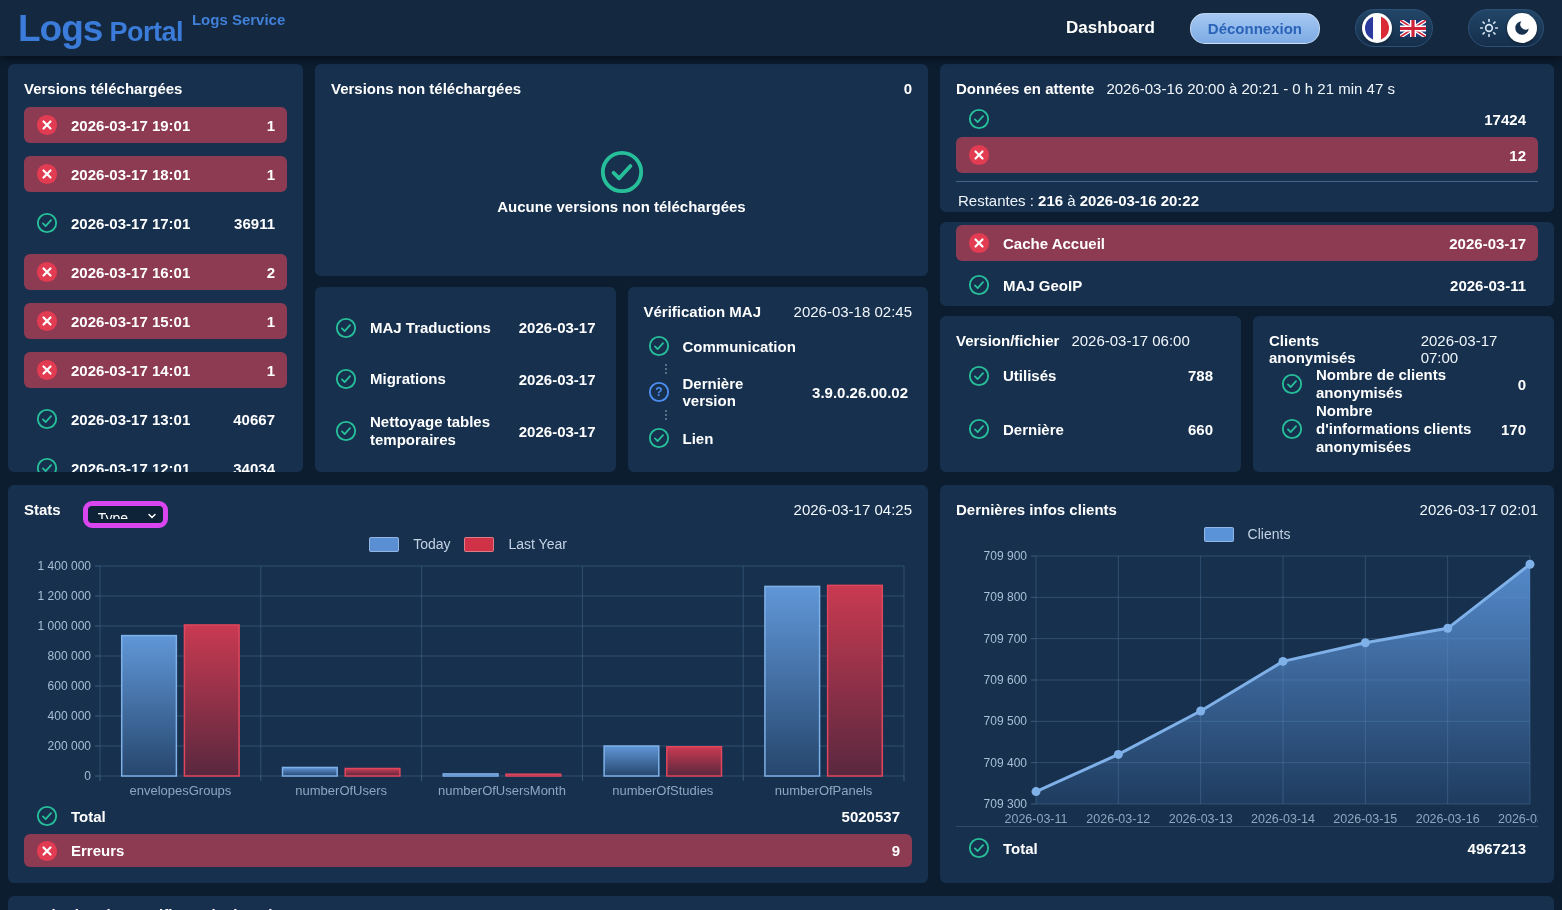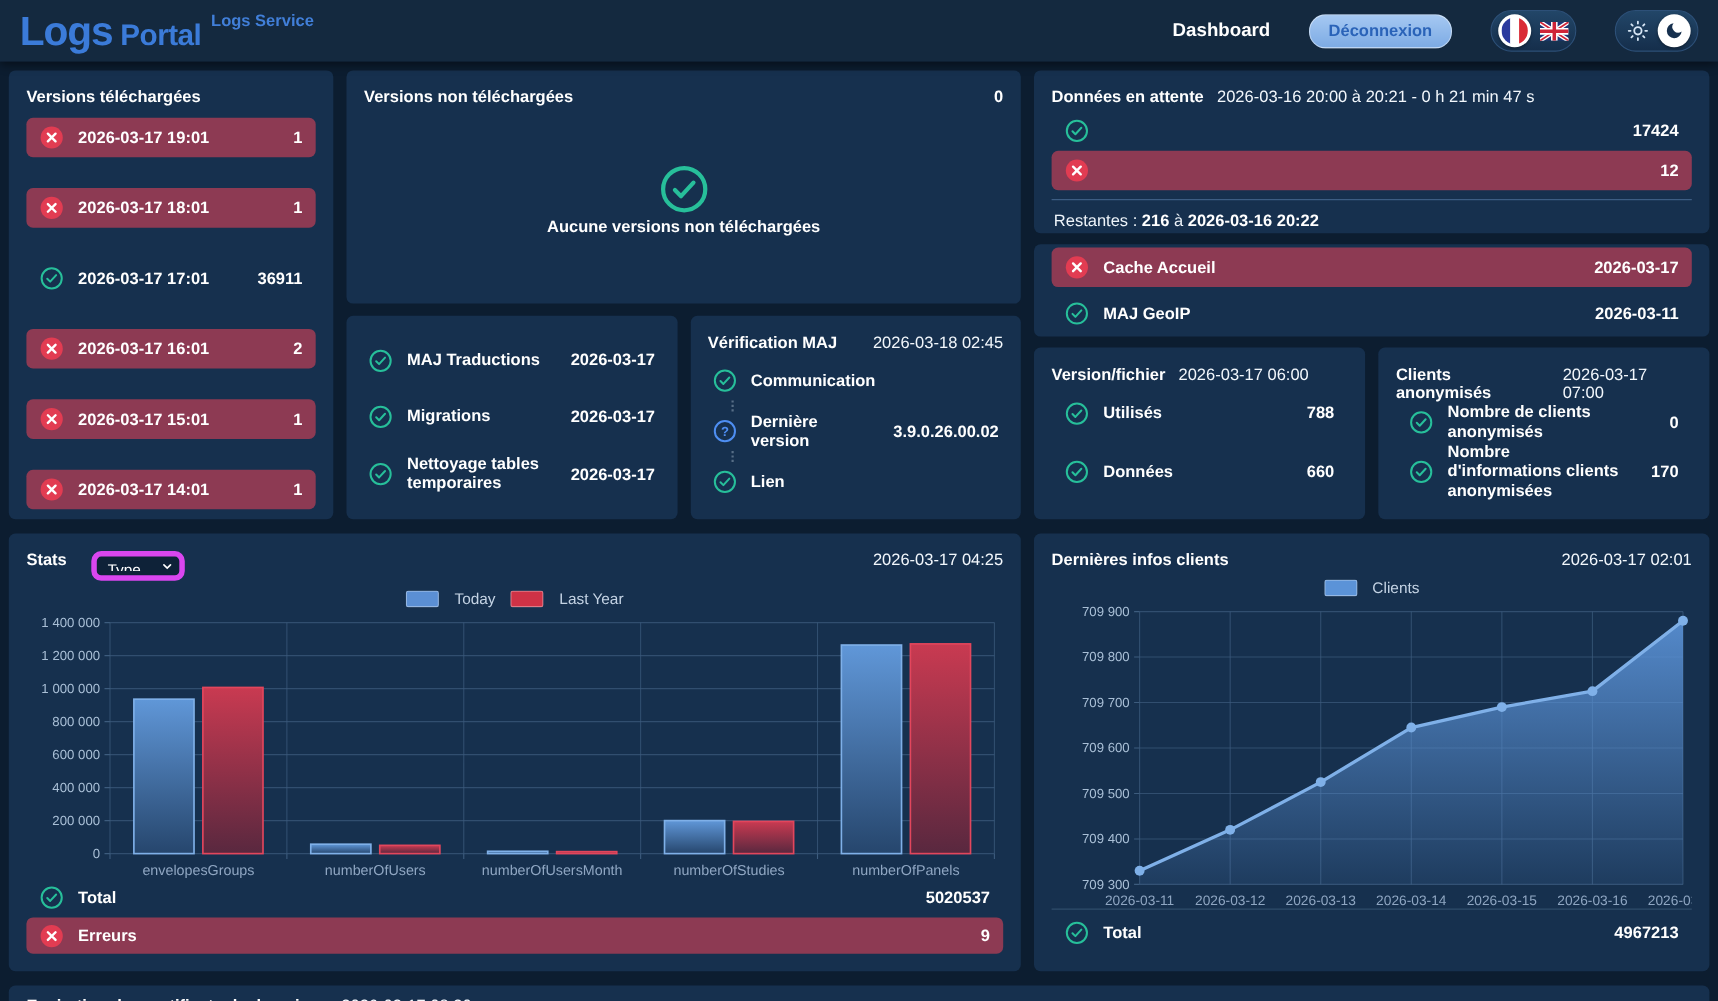--- a/index.html
+++ b/index.html
@@ -51,21 +51,21 @@
   .phead .right { margin-left:auto; }
   
   .rows { display:flex; flex-direction:column; }
   .srow { display:flex; align-items:center; gap:13px; min-height:36px; padding:0 12px; border-radius:6px; }
   .srow .lbl { font-weight:700; font-size:15px; }
   .srow .val { margin-left:auto; font-weight:700; font-size:15px; white-space:nowrap; padding-left:10px;}
   .srow.error { background:#8d3a53; }
   .icon { width:22px; height:22px; flex:0 0 22px; display:block; }
   .connector { height:10px; margin-left:21px; border-left:2px dotted rgba(210,225,240,.35); }
   
-  #versions-dl .rows { gap:28px; margin-top:10px; }
+  #versions-dl .rows { gap:13px; margin-top:10px; }
   .center-empty { height:170px; display:flex; flex-direction:column; align-items:center; justify-content:center; gap:3px; }
   .center-empty .big-icon { width:46px; height:46px; }
   .center-empty .msg { font-weight:700; font-size:15px; }
   #maintenance { display:flex; flex-direction:column; justify-content:space-around; }
   #maintenance .srow, #verification .srow { padding:0 4px; }
   .divider { border-top:1px solid #42638a; margin:8px 0; }
   .restantes { font-size:15px; color:#eef4fa; padding:2px 2px; }
   .restantes b { color:#fff; }
   .wrap-lbl { white-space:normal; line-height:1.2; max-width:330px; }
   
@@ -193,20 +193,28 @@
           <span class="val">1</span>
         </div>
         <div class="srow">
           <span class="icon"><svg width="22" height="22" viewBox="0 0 24 24" fill="none">
               <circle cx="12" cy="12" r="10" stroke="#27bf9a" stroke-width="2"></circle>
               <path d="M7.6 12.4l2.9 2.9 5.9-6.4" stroke="#27bf9a" stroke-width="2" stroke-linecap="round" stroke-linejoin="round"></path>
             </svg></span>
           <span class="lbl">2026-03-17 13:01</span>
           <span class="val">40667</span>
         </div>
+        <div class="srow">
+          <span class="icon"><svg width="22" height="22" viewBox="0 0 24 24" fill="none">
+              <circle cx="12" cy="12" r="10" stroke="#27bf9a" stroke-width="2"></circle>
+              <path d="M7.6 12.4l2.9 2.9 5.9-6.4" stroke="#27bf9a" stroke-width="2" stroke-linecap="round" stroke-linejoin="round"></path>
+            </svg></span>
+          <span class="lbl">2026-03-17 12:01</span>
+          <span class="val">34034</span>
+        </div>
       </div>
   </div>
 
   <div class="area-b">
     <div class="panel" style="height:215px">
       <div class="phead">
         <span class="ptitle">Versions non téléchargées</span>
         <span class="ptitle right">0</span>
       </div>
       <div class="center-empty">
@@ -346,21 +354,21 @@
                   <path d="M7.6 12.4l2.9 2.9 5.9-6.4" stroke="#27bf9a" stroke-width="2" stroke-linecap="round" stroke-linejoin="round"></path>
                 </svg></span>
               <span class="lbl">Utilisés</span>
               <span class="val">788</span>
             </div>
             <div class="srow">
               <span class="icon"><svg width="22" height="22" viewBox="0 0 24 24" fill="none">
                   <circle cx="12" cy="12" r="10" stroke="#27bf9a" stroke-width="2"></circle>
                   <path d="M7.6 12.4l2.9 2.9 5.9-6.4" stroke="#27bf9a" stroke-width="2" stroke-linecap="round" stroke-linejoin="round"></path>
                 </svg></span>
-              <span class="lbl">Données</span>
+              <span class="lbl">Dernière</span>
               <span class="val">660</span>
             </div>
           </div>
       </div>
       <div class="panel flexcol" style="flex:1">
         <div class="phead">
           <span class="ptitle">Clients anonymisés</span>
           <span class="ptime">2026-03-17 07:00</span>
         </div>
         <div class="rows" style="flex:1;justify-content:space-around">

